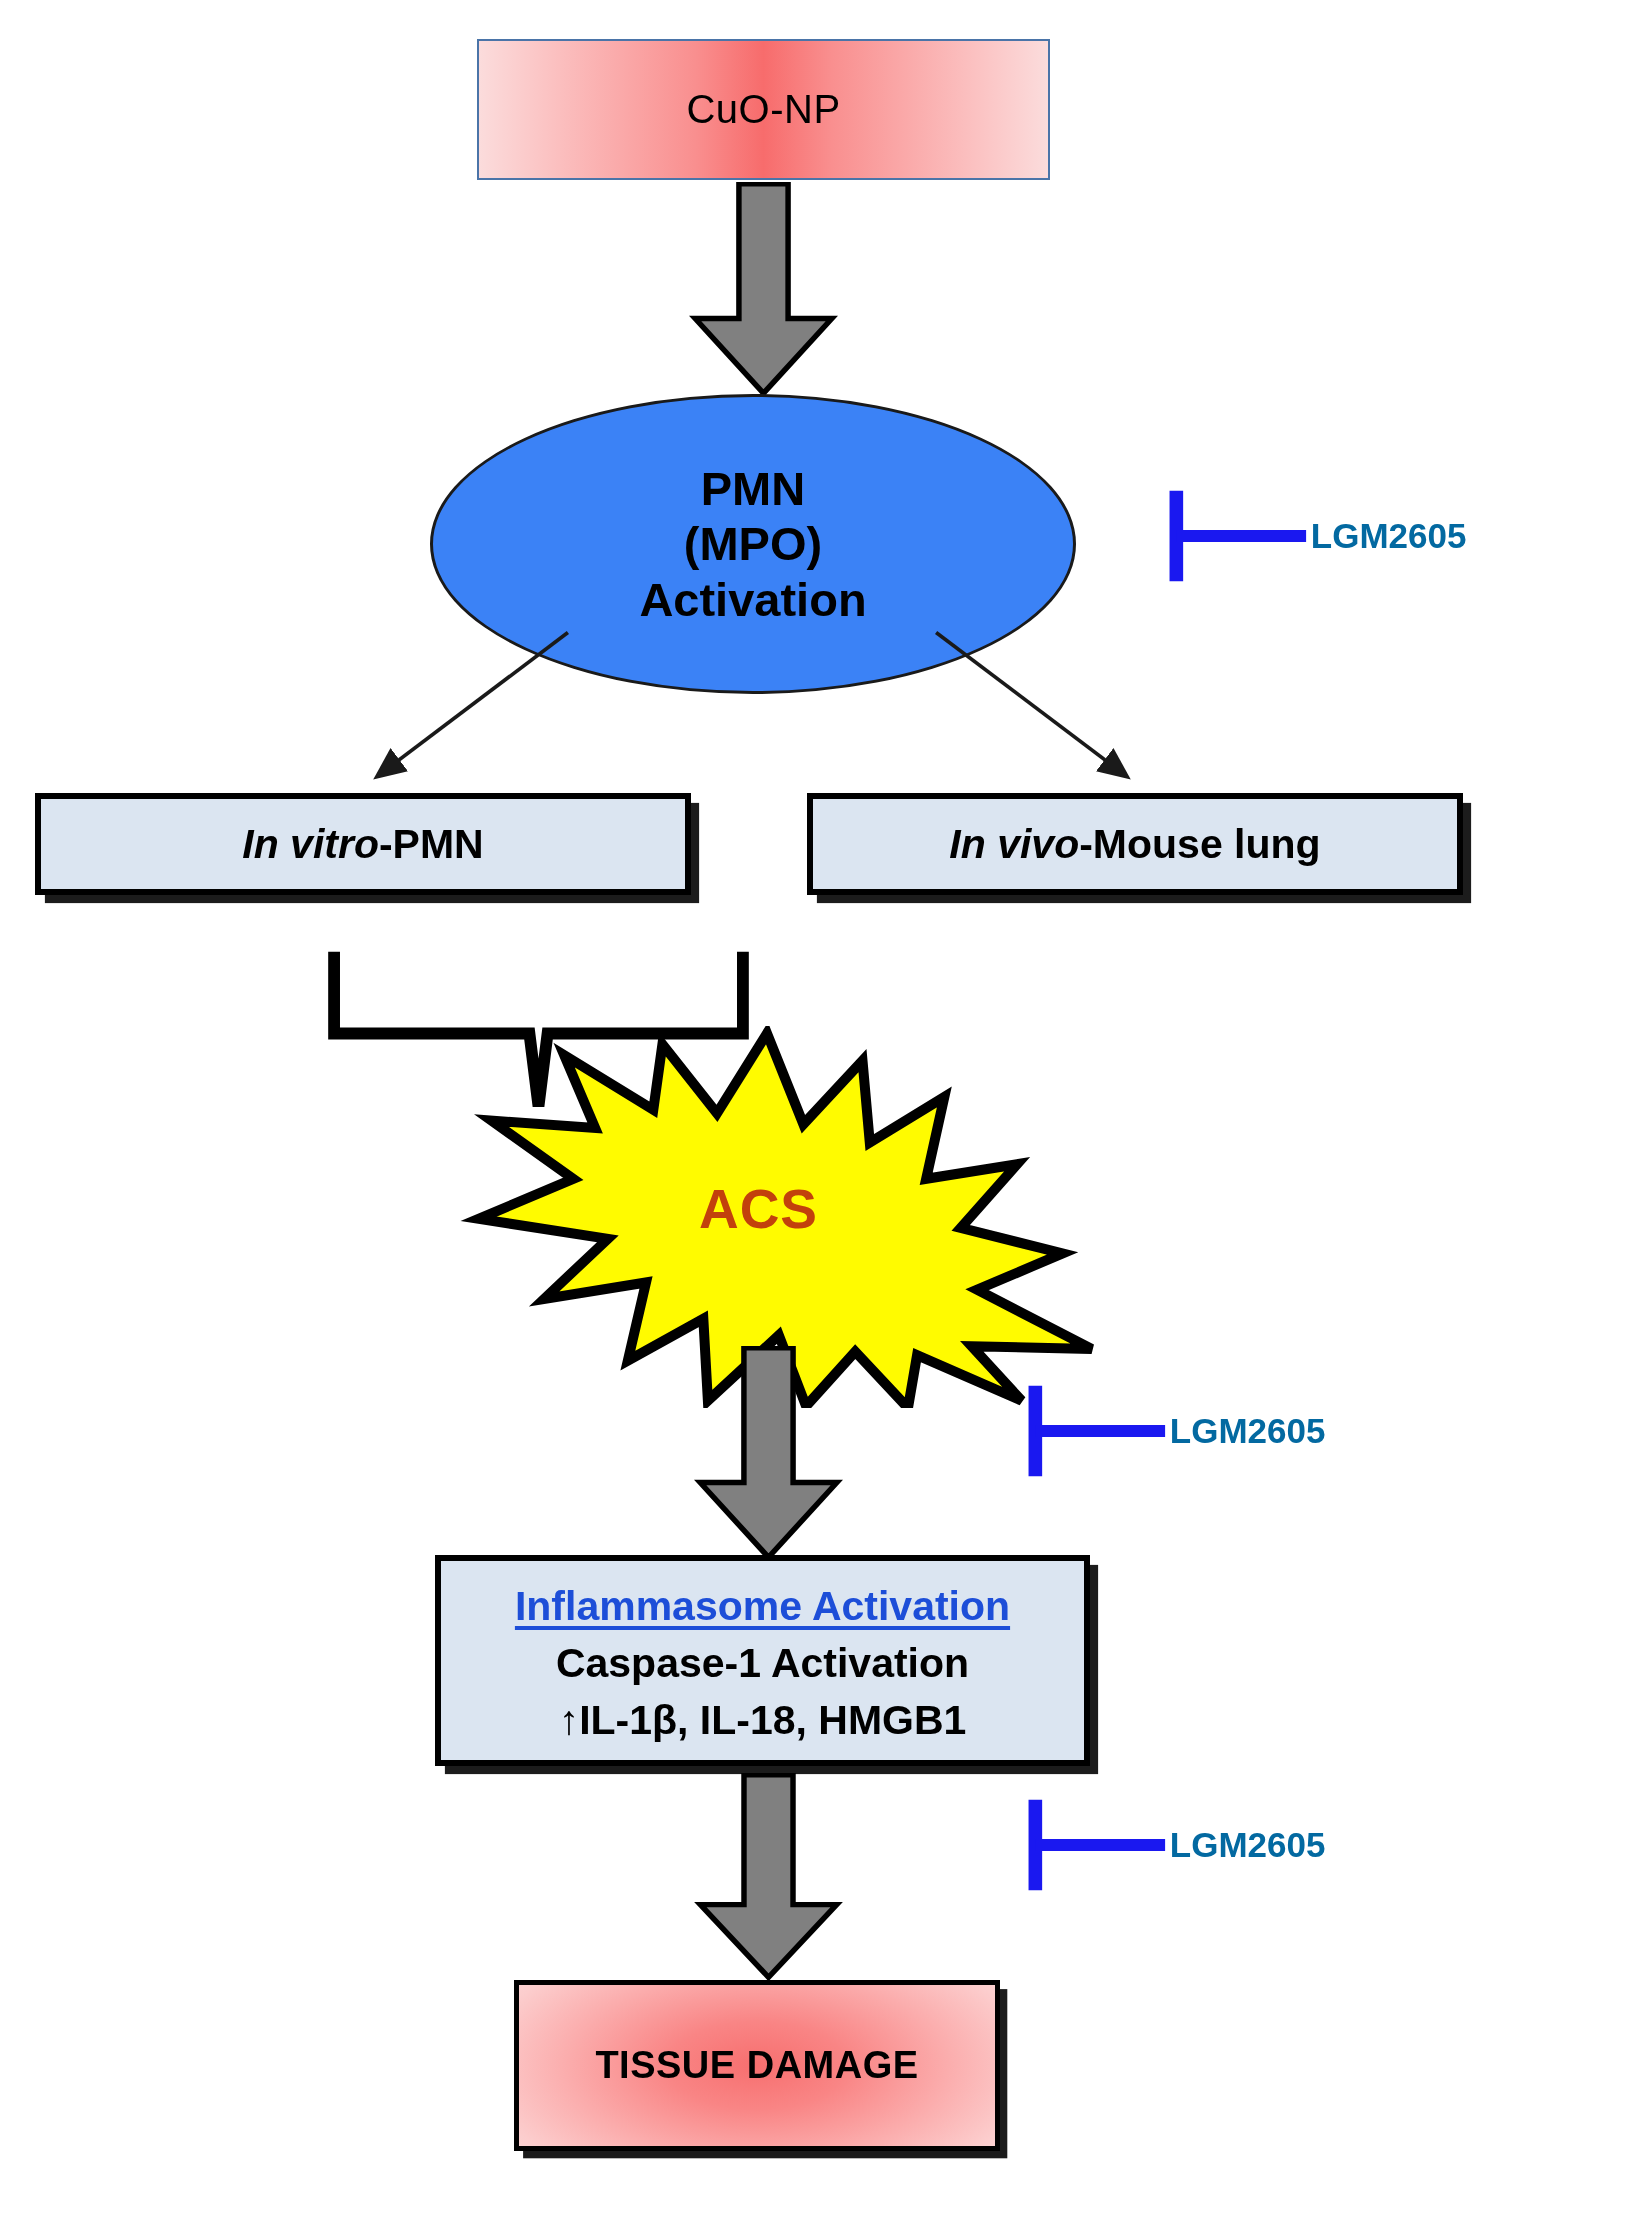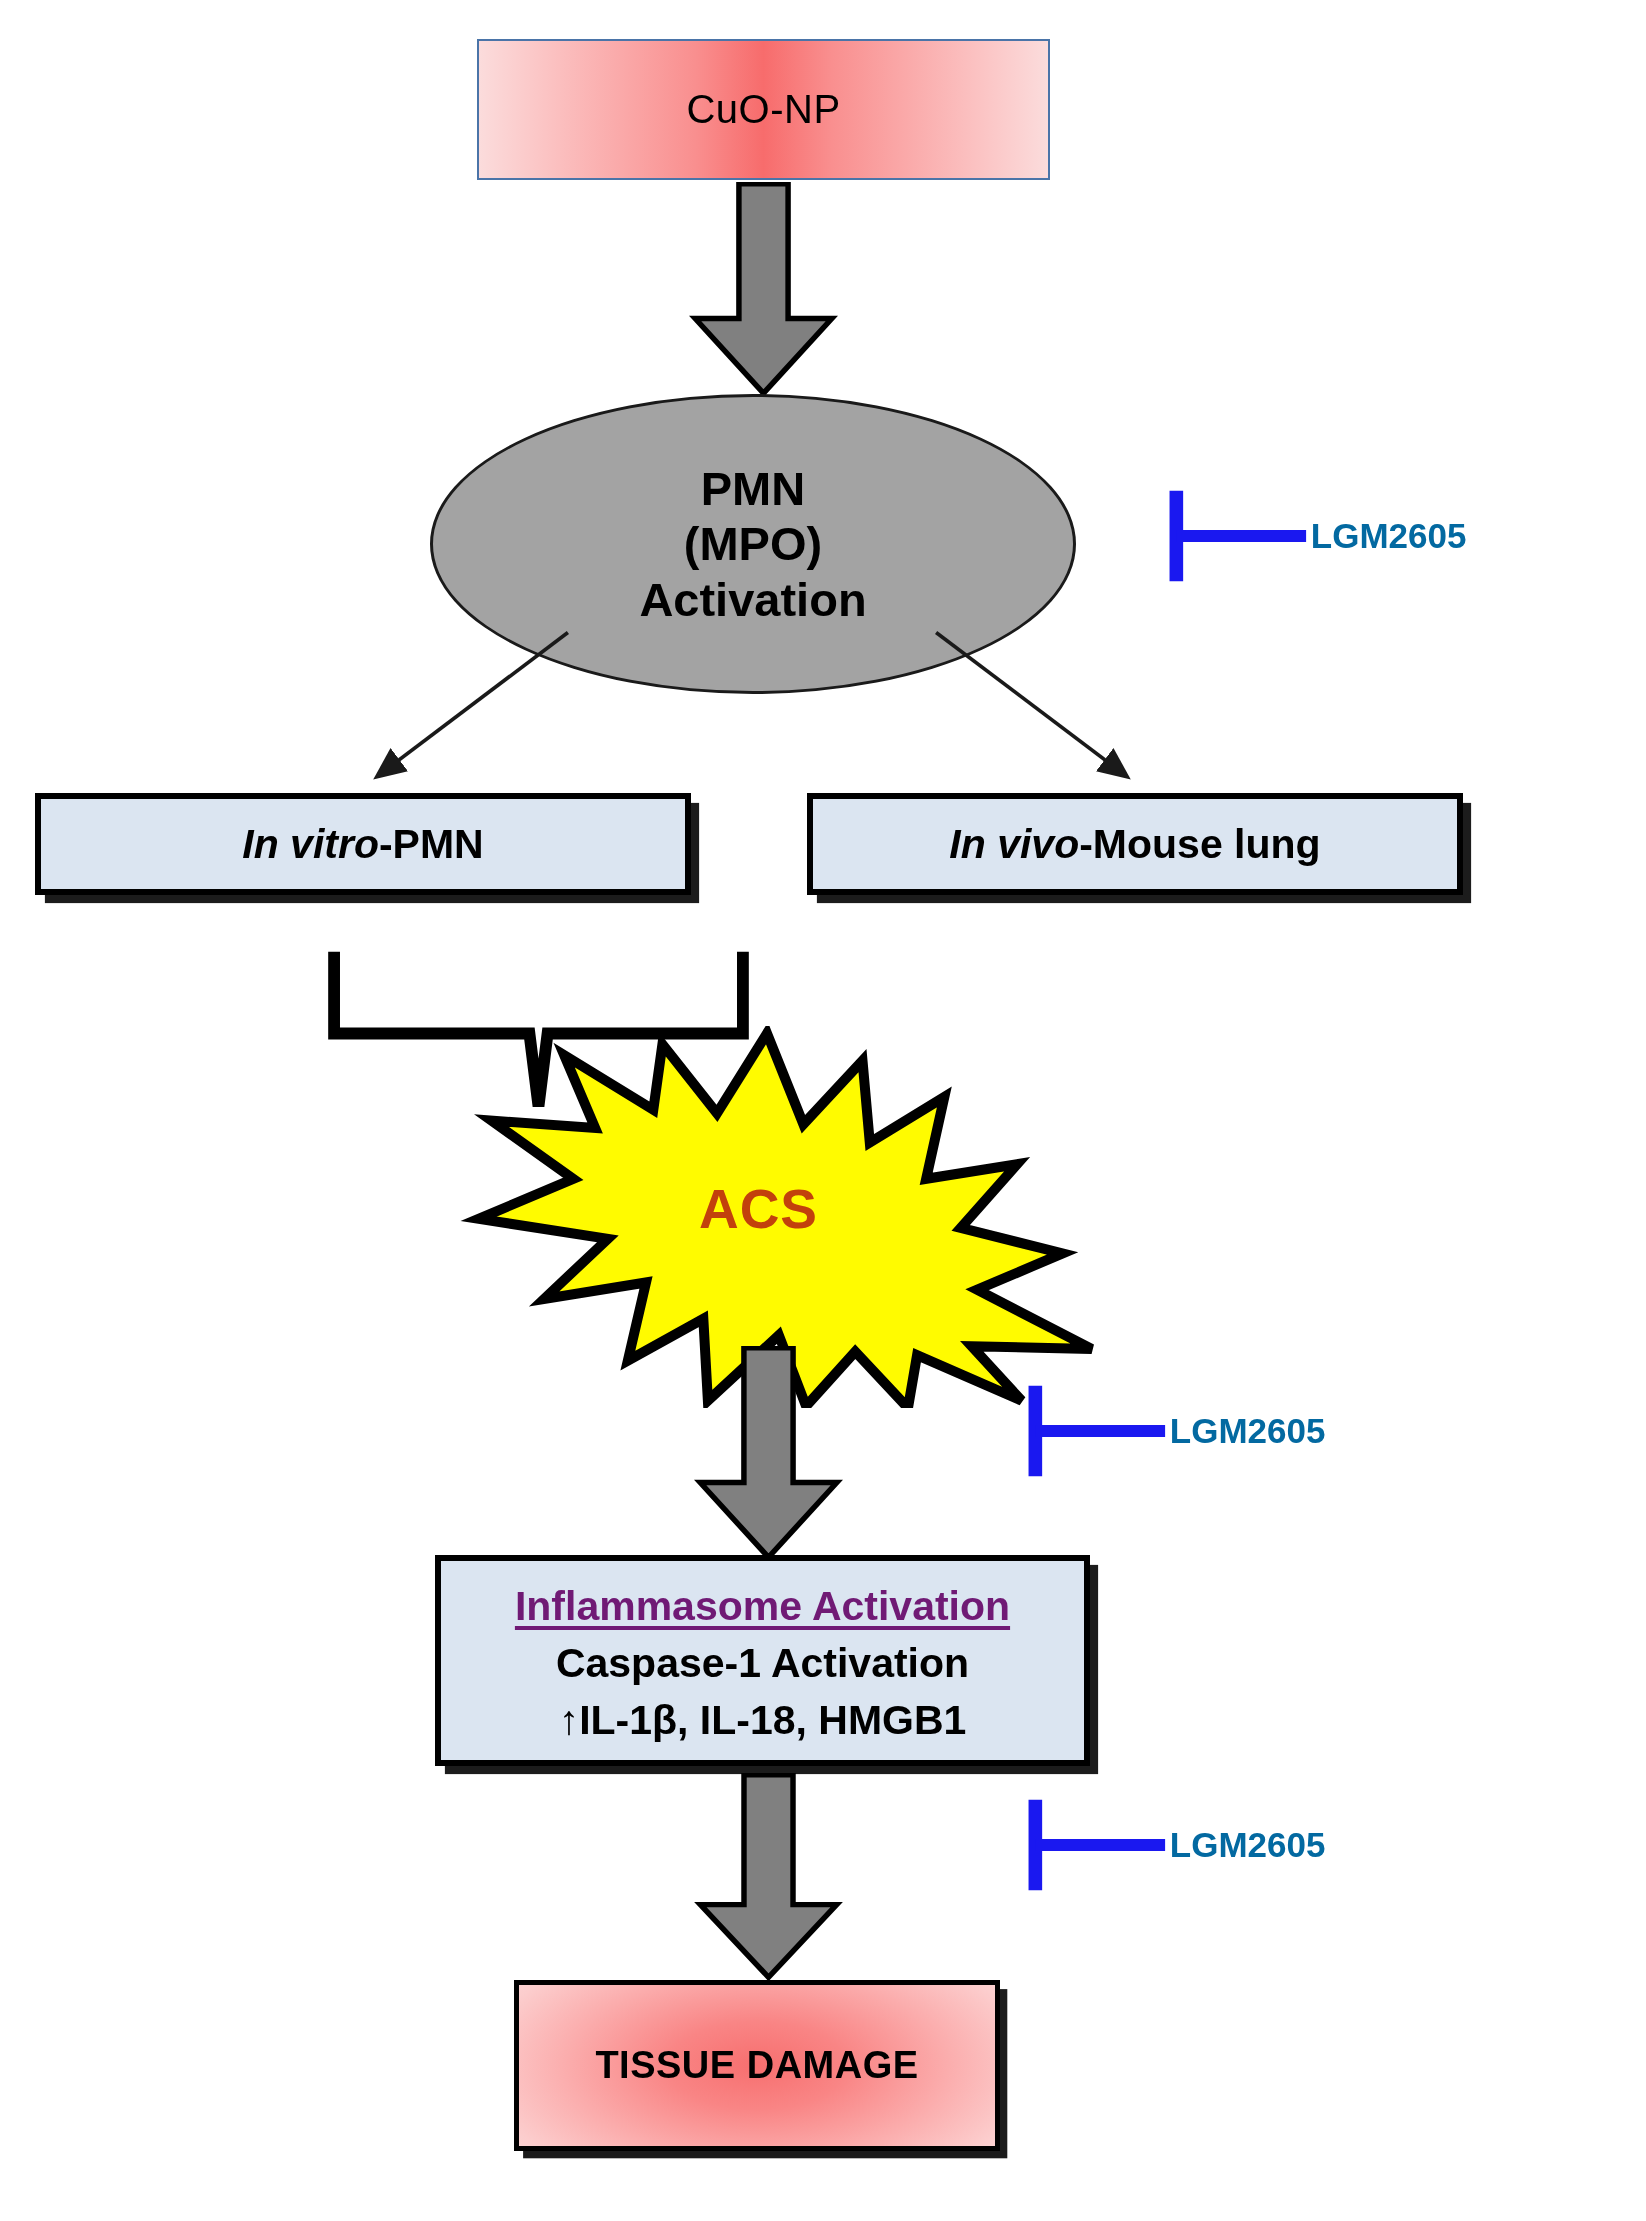--- a/index.html
+++ b/index.html
@@ -44,21 +44,21 @@
   }
 
   
   #pmn-ellipse {
     left: 430px;
     top: 394px;
     width: 646px;
     height: 300px;
     border: 3.6px solid #1a1a1a;
     border-radius: 50%;
-    background: #a3a3a3;
+    background: #3b82f6;
     box-sizing: border-box;
     display: flex;
     flex-direction: column;
     align-items: center;
     justify-content: center;
     line-height: 1.18;
   }
   #pmn-ellipse .ln {
     font-size: 47px;
     font-weight: bold;
@@ -91,21 +91,21 @@
   #inflammasome-box {
     left: 435px;
     top: 1555px;
     width: 655px;
     height: 211px;
     padding-top: 5.5px;
   }
   #inflammasome-box .hdr {
     font-size: 41px;
     font-weight: bold;
-    color: #701a75;
+    color: #1d4ed8;
     text-decoration: underline;
     text-underline-offset: 5.5px;
     white-space: nowrap;
   }
   #inflammasome-box .sub {
     font-size: 41px;
     font-weight: bold;
     color: #000;
     white-space: nowrap;
     margin-top: 10px;

